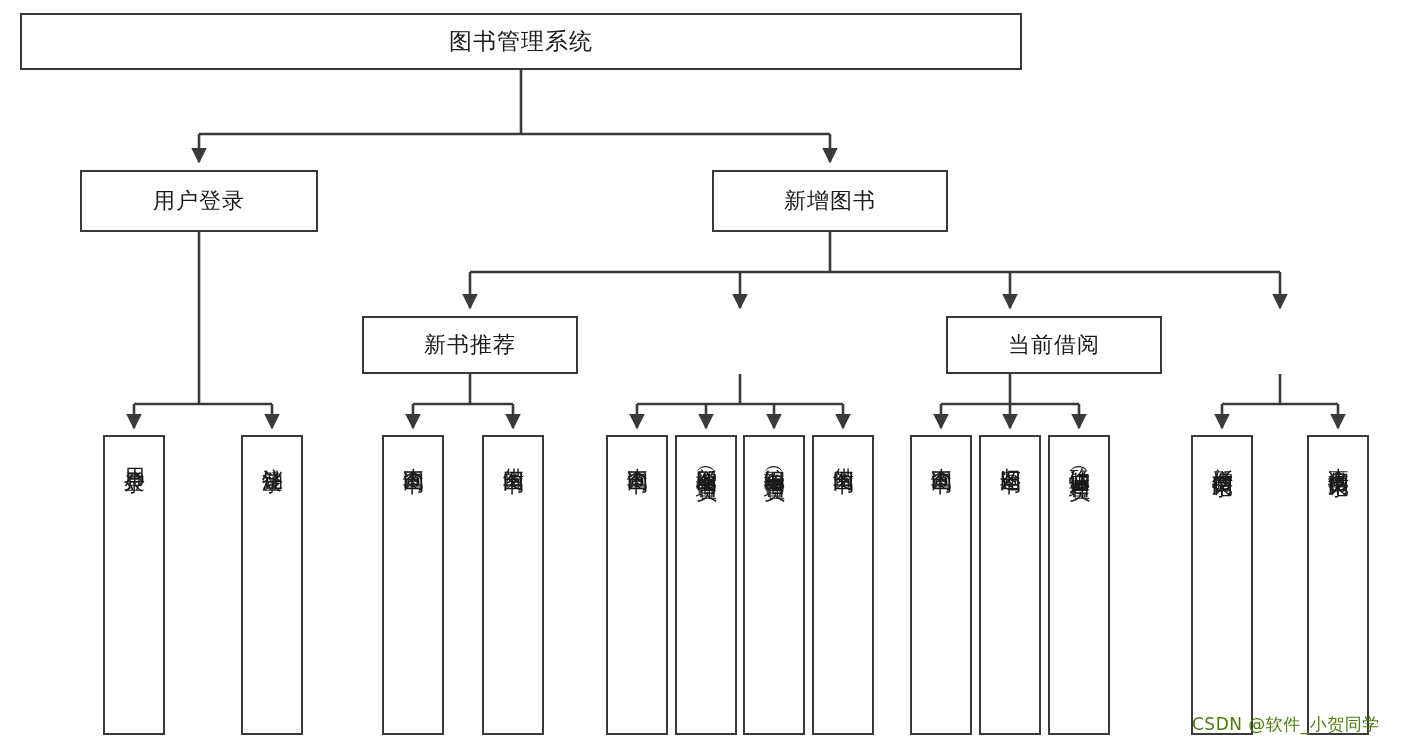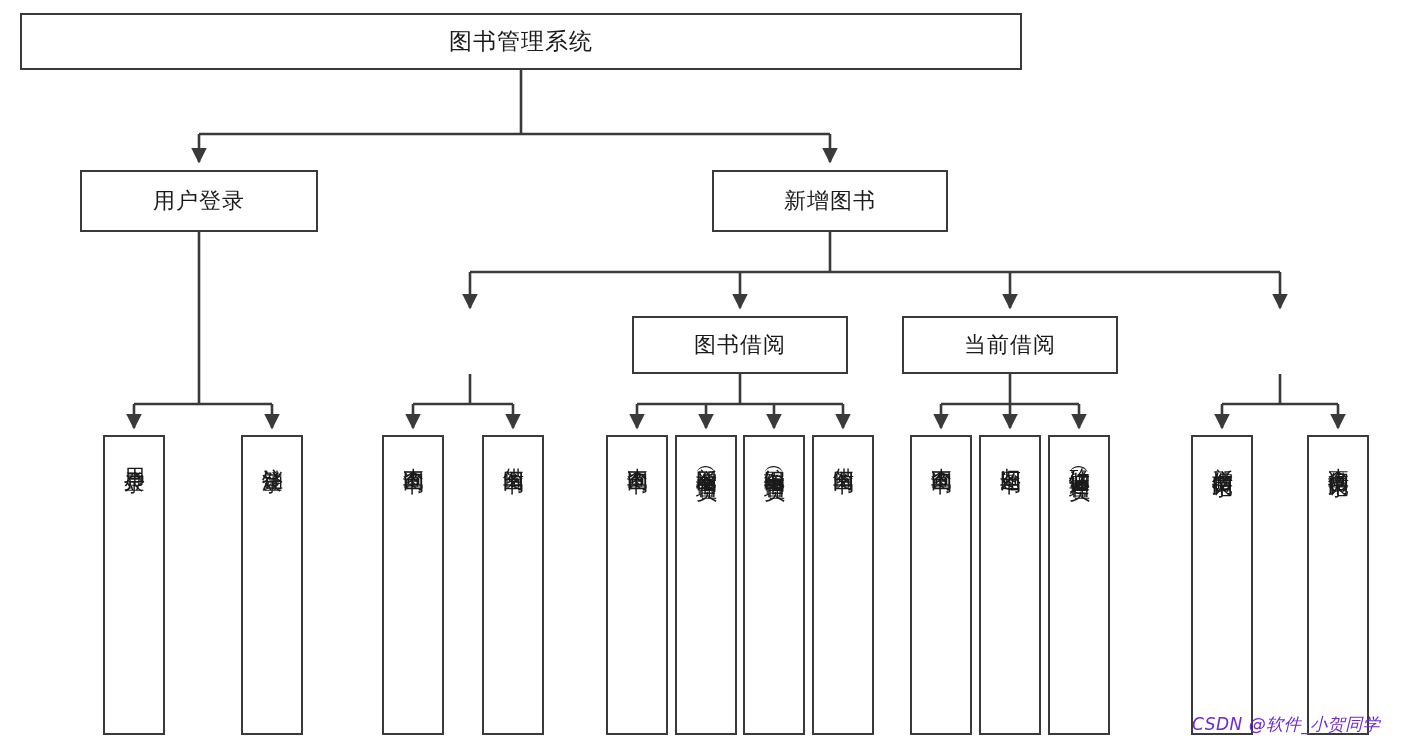--- a/index.html
+++ b/index.html
@@ -56,24 +56,23 @@
     white-space: nowrap;
   }
   .node.root {
     font-size: 23px;
   }
   .watermark {
     position: absolute;
     left: 1192px;
     top: 713px;
     font-size: 17px;
-    color: #6d28d9;
+    color: #4d7c0f;
     white-space: nowrap;
     letter-spacing: 0.5px;
-    font-style: italic;
   }
 </style>
 </head>
 <body>
 
 <div id="canvas">
 
   <svg class="connectors" viewBox="0 0 1405 747">
     <defs>
       <marker id="arrow" viewBox="0 0 10 10" refX="9" refY="5" markerWidth="6" markerHeight="6" orient="auto-start-reverse">
@@ -129,24 +128,24 @@
     <span>图书管理系统</span>
   </div>
 
   <div class="node horiz" style="left:80px; top:170px; width:238px; height:62px;">
     <span>用户登录</span>
   </div>
   <div class="node horiz" style="left:712px; top:170px; width:236px; height:62px;">
     <span>新增图书</span>
   </div>
 
-  <div class="node horiz" style="left:632px; top:316px; width:216px; height:58px;">
-    <span>图书借阅</span>
+  <div class="node horiz" style="left:362px; top:316px; width:216px; height:58px;">
+    <span>新书推荐</span>
   </div>
-  <div class="node horiz" style="left:902px; top:316px; width:216px; height:58px;">
+  <div class="node horiz" style="left:946px; top:316px; width:216px; height:58px;">
     <span>当前借阅</span>
   </div>
 
   <div class="node vert" style="left:103px; top:435px; width:62px; height:300px;">
     <span class="vtext">用户登录</span>
   </div>
   <div class="node vert" style="left:241px; top:435px; width:62px; height:300px;">
     <span class="vtext">注销登录</span>
   </div>
 

